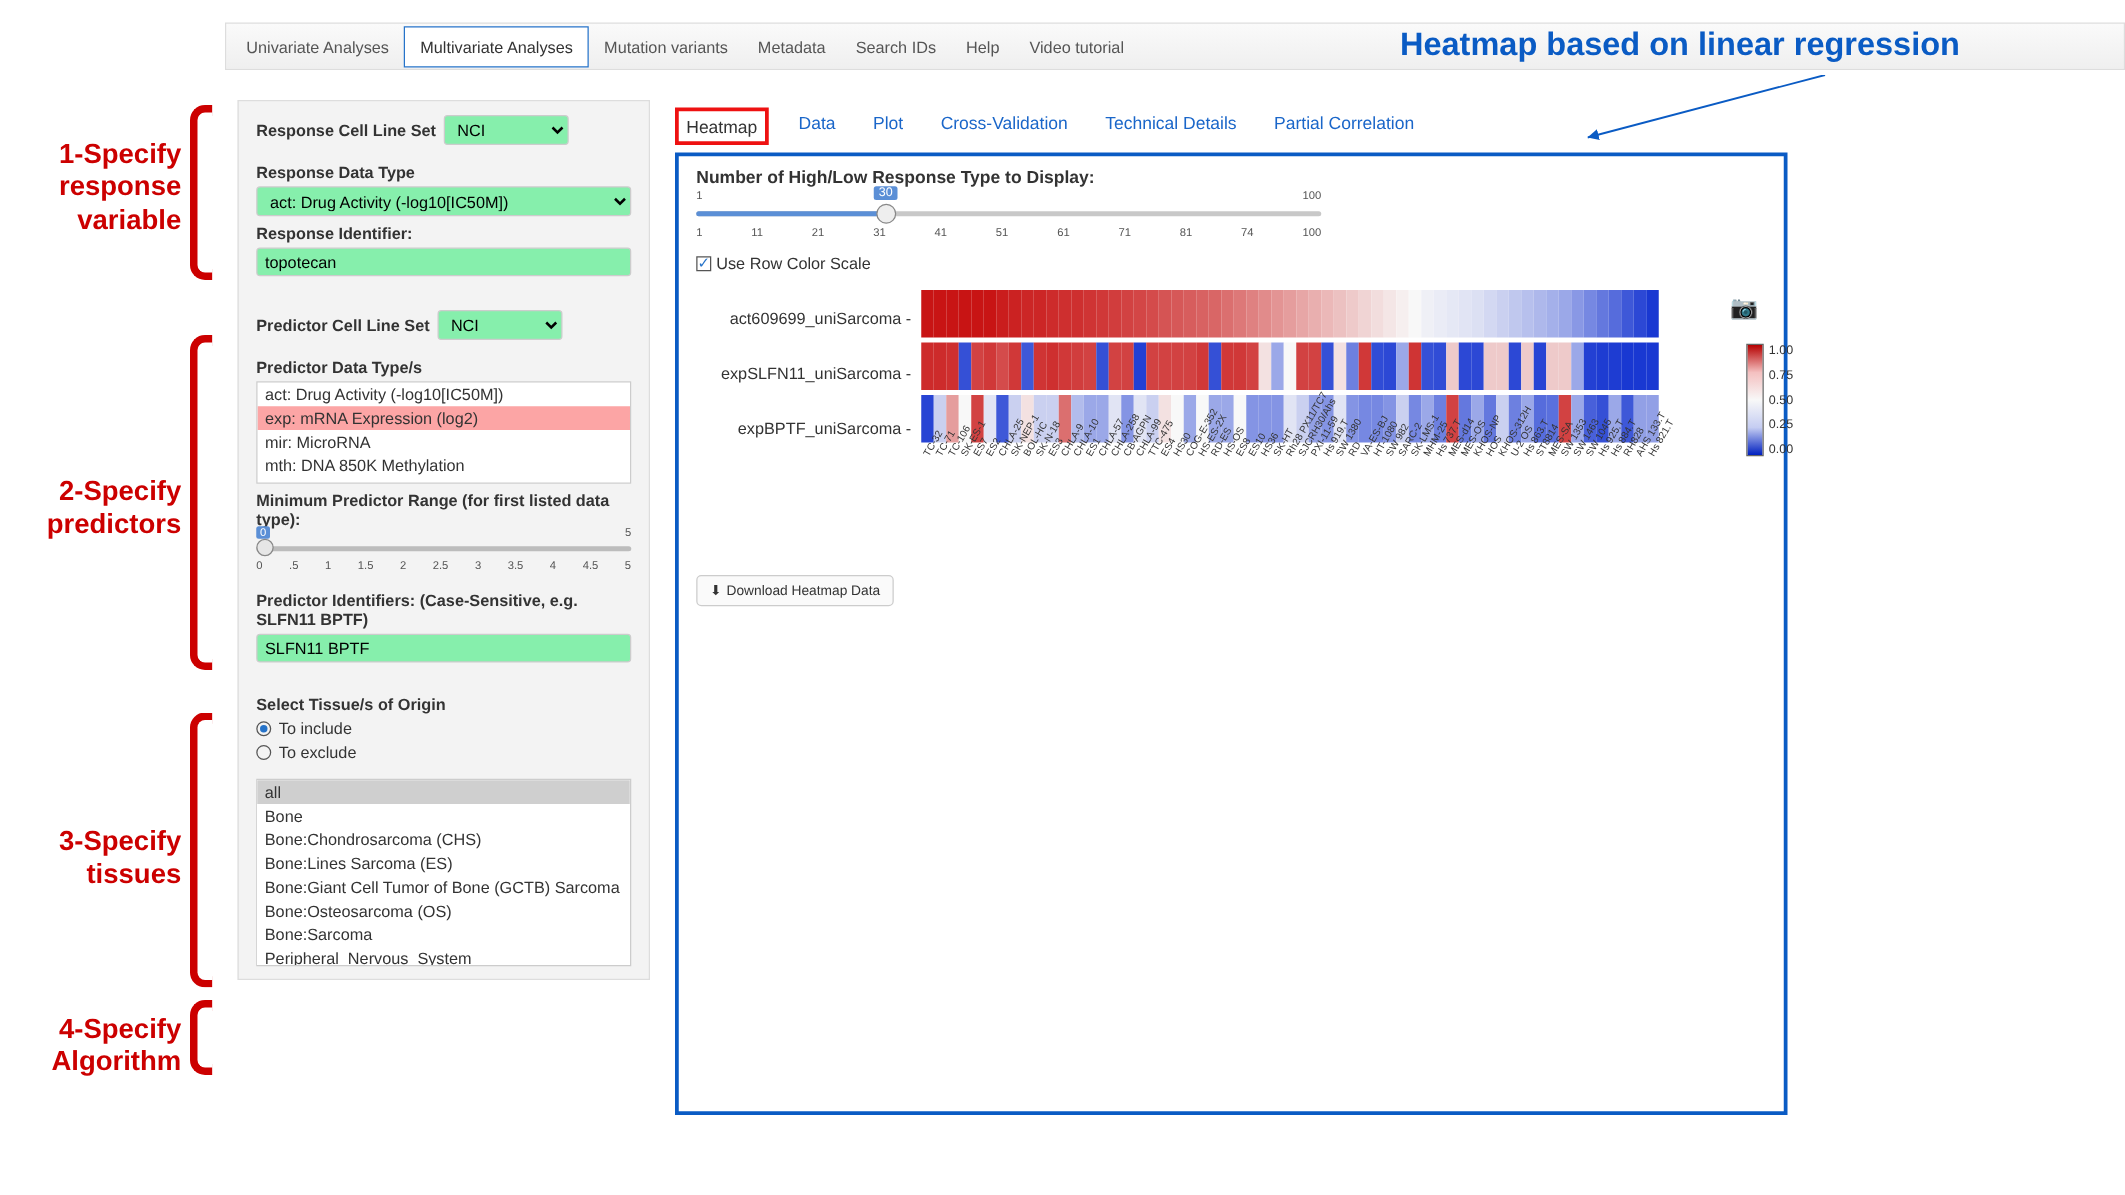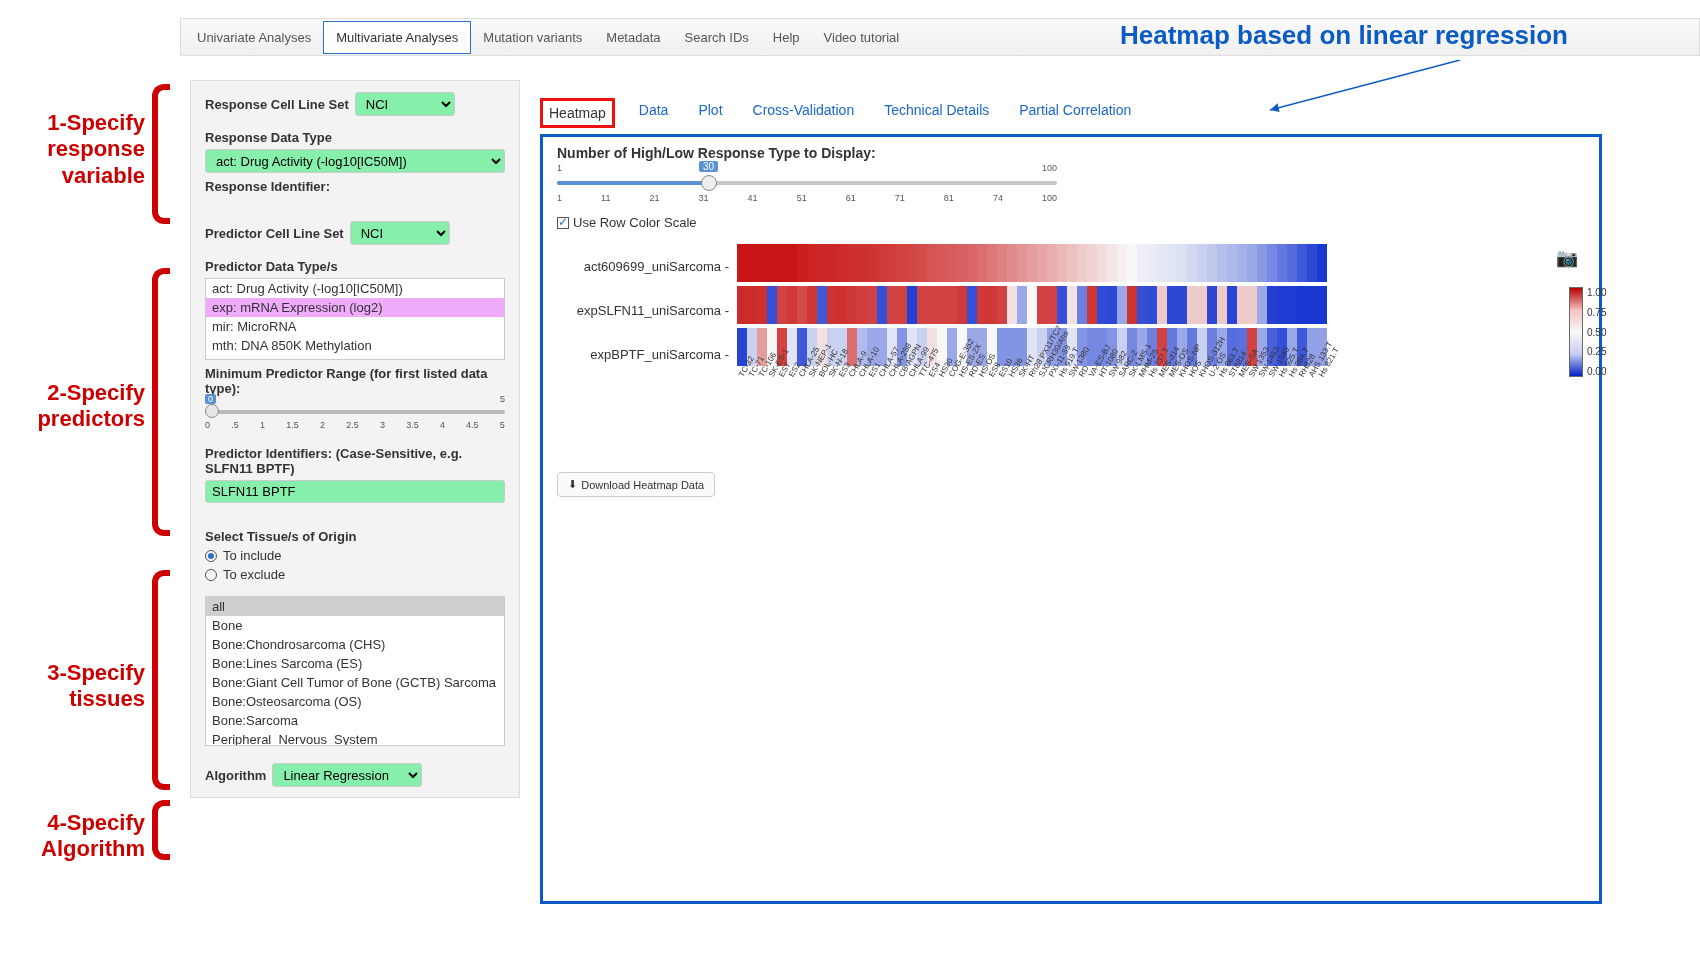--- a/index.html
+++ b/index.html
@@ -82,39 +82,39 @@
   .wide { width: 100%; }
   .listbox {
     width: 100%;
     height: 82px;
     border: 1px solid #ccc;
     background: #fff;
     overflow-y: scroll;
     font-size: 13px;
   }
   .listbox .opt { padding: 2px 6px; }
-  .listbox .opt.sel { background: #f0abfc; }
+  .listbox .opt.sel { background: #fca5a5; }
   .slider-wrap { position: relative; height: 40px; margin-top: 4px; }
   .slider-track { position:absolute; top:10px; left:0; right:0; height:4px; background:#bcbcbc; border-radius:2px; }
   .slider-thumb { position:absolute; top:4px; width:14px; height:14px; background:#e6e6e6; border:1px solid #888; border-radius:50%; }
   .slider-ticks { position:absolute; top:20px; left:0; right:0; display:flex; justify-content:space-between; font-size:9px; color:#555; }
   .radio-row { margin: 4px 0; display:flex; align-items:center; gap:6px; }
   .radio { width:12px; height:12px; border:1px solid #555; border-radius:50%; display:inline-block; position:relative;}
   .radio.checked::after { content:''; position:absolute; inset:2px; background:#2673c9; border-radius:50%; }
   .tissue-list {
     width:100%; height:150px; border:1px solid #ccc; background:#fff; overflow-y:scroll; font-size:13px;
   }
   .tissue-list .opt { padding:2px 6px; }
   .tissue-list .opt.sel { background:#cfcfcf; }
 
   .main {
     position: absolute;
-    top: 92px;
+    top: 80px;
     left: 540px;
-    width: 1062px;
+    width: 890px;
   }
   .tabs { display:flex; gap:18px; padding: 6px 0; font-size: 14px; }
   .tab { color:#1a66c9; cursor:pointer; padding:4px 6px; }
   .tab.active { border:3px solid #e11; color:#333; }
   .heatpanel {
     border: 3px solid #0a5bc4;
     padding: 8px 14px 40px;
     min-height: 770px;
     position: relative;
   }
@@ -178,20 +178,21 @@
 <div class="bracket" style="top:800px;left:152px;height:60px"></div>
 
 <div class="sidebar">
   <div style="display:flex;align-items:center;gap:6px">
     <span class="side-label">Response Cell Line Set</span>
     <select class="side-select" style="width:100px"><option>NCI</option></select>
   </div>
   <div class="side-label" style="margin-top:14px">Response Data Type</div>
   <select class="side-select wide"><option>act: Drug Activity (-log10[IC50M])</option></select>
   <div class="side-label">Response Identifier:</div>
+  <input class="side-input wide" value="topotecan" style="">
 
   <div style="display:flex;align-items:center;gap:6px;margin-top:26px">
     <span class="side-label">Predictor Cell Line Set</span>
     <select class="side-select" style="width:100px"><option>NCI</option></select>
   </div>
   <div class="side-label" style="margin-top:14px">Predictor Data Type/s</div>
   <div class="listbox" id="ptypes">
       <div class="opt">act: Drug Activity (-log10[IC50M])</div>
       <div class="opt sel">exp: mRNA Expression (log2)</div>
       <div class="opt">mir: MicroRNA</div>
@@ -234,24 +235,20 @@
       <div class="opt sel">all</div>
       <div class="opt">Bone</div>
       <div class="opt">Bone:Chondrosarcoma (CHS)</div>
       <div class="opt">Bone:Lines Sarcoma (ES)</div>
       <div class="opt">Bone:Giant Cell Tumor of Bone (GCTB) Sarcoma</div>
       <div class="opt">Bone:Osteosarcoma (OS)</div>
       <div class="opt">Bone:Sarcoma</div>
       <div class="opt">Peripheral_Nervous_System</div>
     </div>
 
-  <div style="display:flex;align-items:center;gap:6px;margin-top:16px">
-    <span class="side-label">Algorithm</span>
-    <select class="side-select" style="width:150px"><option>Linear Regression</option></select>
-  </div>
 </div>
 
 <div class="main">
   <div class="tabs" id="tabs">
       <div class="tab active">Heatmap</div>
       <div class="tab">Data</div>
       <div class="tab">Plot</div>
       <div class="tab">Cross-Validation</div>
       <div class="tab">Technical Details</div>
       <div class="tab">Partial Correlation</div>

